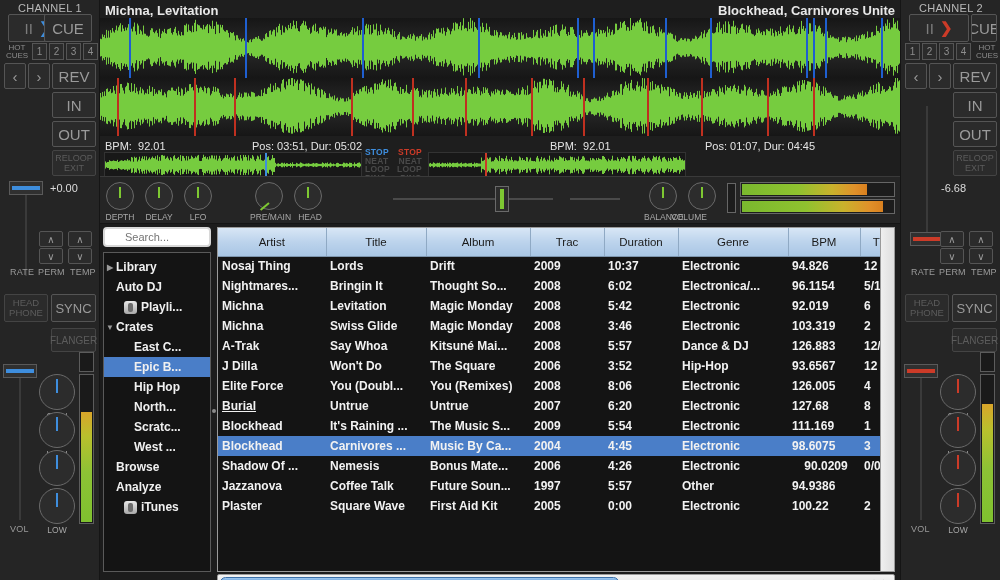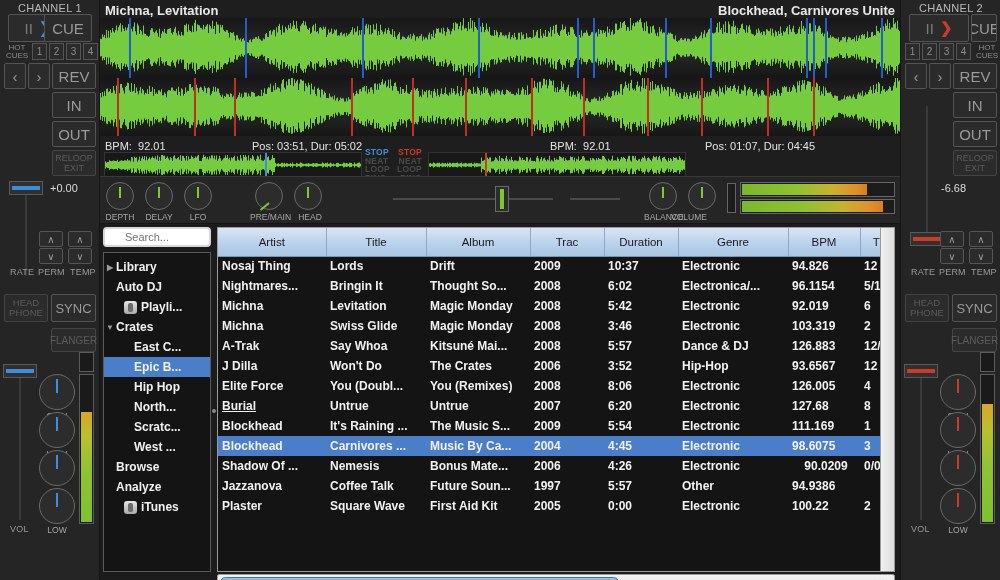--- a/index.html
+++ b/index.html
@@ -584,21 +584,21 @@
                 <td style="width: 104px;">Kitsuné Mai...</td>
                 <td style="width: 74px;">2008</td>
                 <td style="width: 74px;">5:57</td>
                 <td style="width: 110px;">Dance &amp; DJ</td>
                 <td style="width: 72px;">126.883</td>
                 <td style="width: 48px;">12/19</td>
               </tr>
               <tr class="">
                 <td style="width: 108px;">J Dilla</td>
                 <td style="width: 100px;">Won't Do</td>
-                <td style="width: 104px;">The Crates</td>
+                <td style="width: 104px;">The Square</td>
                 <td style="width: 74px;">2006</td>
                 <td style="width: 74px;">3:52</td>
                 <td style="width: 110px;">Hip-Hop</td>
                 <td style="width: 72px;">93.6567</td>
                 <td style="width: 48px;">12</td>
               </tr>
               <tr class="">
                 <td style="width: 108px;">Elite Force</td>
                 <td style="width: 100px;">You (Doubl...</td>
                 <td style="width: 104px;">You (Remixes)</td>

